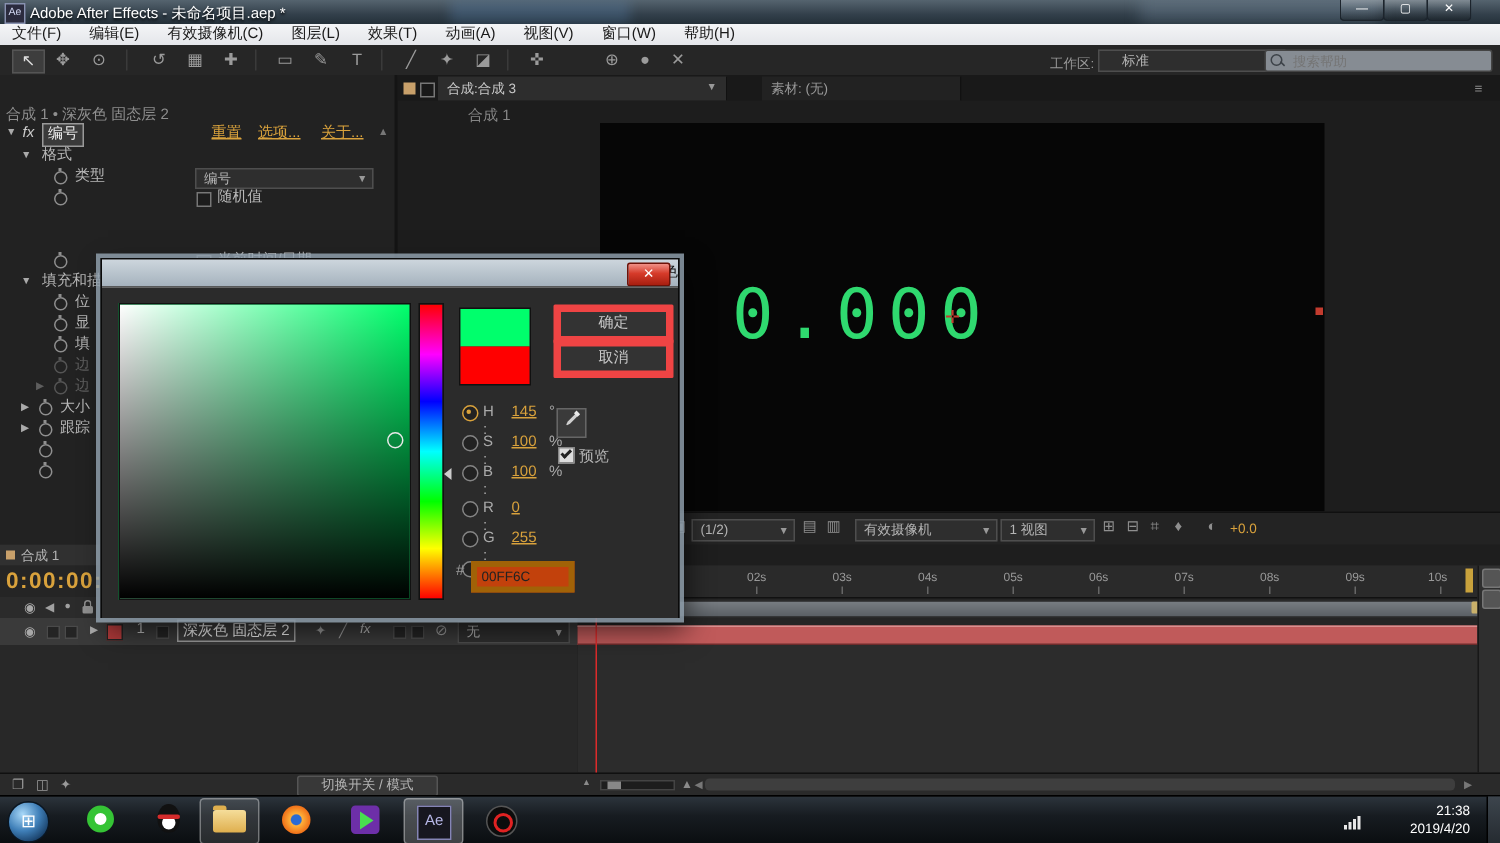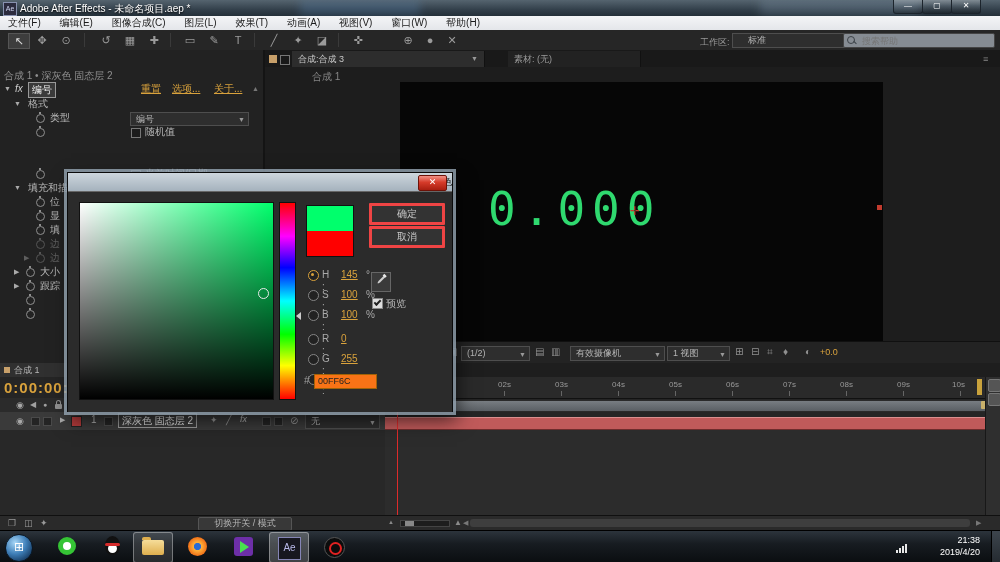--- a/index.html
+++ b/index.html
@@ -90,33 +90,33 @@
   .dlg-close{left:350px;top:2px;width:27px;height:14px;background:linear-gradient(#f09086,#d63b2a 45%,#a81e10);
     border:1px solid #6d1208;border-radius:2px;color:#fff;font-size:9px;line-height:13px;text-align:center;}
   .dlg-body{left:0;top:18px;width:384px;height:220px;background:#2b2b2b;border-top:1px solid #666;}
   .grad{left:11px;top:10px;width:193px;height:196px;border:1px solid #111;
     background:linear-gradient(to top,#000,rgba(0,0,0,0)),linear-gradient(to right,#fff,rgba(255,255,255,0)),#00FF6C;}
   .gradsel{left:178px;top:85px;width:9px;height:9px;border:1px solid #e8e8e8;border-radius:50%;}
   .huestrip{left:211px;top:10px;width:15px;height:196px;border:1px solid #111;
     background:linear-gradient(to bottom,#f00 0%,#f0f 17%,#00f 33%,#0ff 50%,#0f0 67%,#ff0 83%,#f00 100%);}
   .huemark{left:228px;top:120px;width:0;height:0;border-top:4px solid transparent;border-bottom:4px solid transparent;border-right:5px solid #ccc;}
   .swatch{left:238px;top:13px;width:46px;height:50px;border:1px solid #111;}
-  .dbtn{left:301px;width:70px;height:16px;background:#333;border:3px solid #ef4444;border-radius:1px;
+  .dbtn{left:301px;width:70px;height:16px;background:#333;border:5px solid #ef4444;border-radius:1px;
     color:#c8c8c8;font-size:10px;line-height:15px;text-align:center;}
   .radio{position:absolute;width:9px;height:9px;border:1px solid #858585;border-radius:50%;background:#222;}
   .radio.sel{border-color:#d9a23c;}
   .radio.sel::after{content:"";position:absolute;left:2px;top:2px;width:3px;height:3px;border-radius:50%;background:#d9a23c;}
   .crow{position:absolute;left:240px;height:12px;font-size:10px;color:#aaa;line-height:12px;}
   .crow .cl{position:absolute;left:14px;top:-1px;}
   .crow .cv{position:absolute;left:33px;top:-1px;}
   .crow .cu{position:absolute;left:58px;top:-1px;color:#aaa;text-decoration:none;}
   .eyedrop{left:303px;top:80px;width:18px;height:18px;background:#3a3a3a;border:1px solid #666;}
   .pchk{left:304px;top:106px;width:9px;height:9px;border:1px solid #888;background:#ddd;}
   .pchk::after{content:"";position:absolute;left:1px;top:1px;width:5px;height:2px;border-left:2px solid #222;border-bottom:2px solid #222;transform:rotate(-45deg);}
-  .hexin{left:246px;top:182px;width:58px;height:13px;background:#f97316;border:1px solid #a16207;
+  .hexin{left:246px;top:182px;width:58px;height:13px;background:#c2410c;border:4px solid #a16207;
     color:#222;font-size:9px;line-height:13px;padding-left:3px;}
   
   .taskbar{left:0;top:530px;width:1000px;height:32px;z-index:60;
     background:linear-gradient(#2c343c,#171c21 40%,#0a0d10);border-top:1px solid #000;}
   .orb{left:5px;top:3px;width:26px;height:26px;border-radius:50%;
     background:radial-gradient(circle at 35% 30%,#a8d8f8,#3f7fb8 45%,#173c63 80%);
     border:1px solid #0a1622;color:#fff;font-size:12px;line-height:25px;text-align:center;}
   .tbtn{top:1px;width:38px;height:29px;border-radius:3px;}
   .tbtn.framed{background:rgba(255,255,255,.12);border:1px solid rgba(255,255,255,.35);}
   .tbtn.fg{background:rgba(255,255,255,.22);}
@@ -150,21 +150,21 @@
     <div class="abs appicon">Ae</div>
     <div class="abs wtitle">Adobe After Effects - 未命名项目.aep *</div>
     <div class="abs winbtn" style="left:893px">—</div>
     <div class="abs winbtn" style="left:922px">▢</div>
     <div class="abs winbtn" style="left:951px">✕</div>
   </div>
 
   <div class="abs menubar">
     <span>文件(F)</span>
     <span>编辑(E)</span>
-    <span>图像合成(C)</span>
+    <span>有效摄像机(C)</span>
     <span>图层(L)</span>
     <span>效果(T)</span>
     <span>动画(A)</span>
     <span>视图(V)</span>
     <span>窗口(W)</span>
     <span>帮助(H)</span>
   </div>
 
   <div class="abs toolbar">
     <div class="abs tool active" style="left:8px">↖</div>

